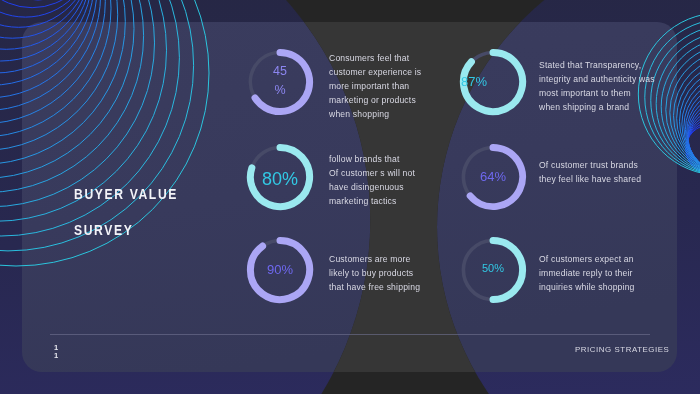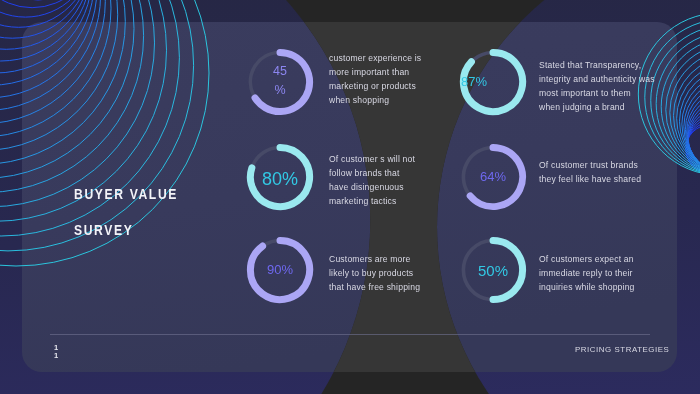--- a/index.html
+++ b/index.html
@@ -129,51 +129,52 @@
       <g>
         <path d="M 489.91 299.44 A 29.6 29.6 0 0 1 491.76 240.43" fill="none" stroke="#474a67" stroke-width="3.6" stroke-linecap="round"></path>
         <path d="M 493.00 240.40 A 29.6 29.6 0 0 1 493.00 299.60" fill="none" stroke="#9ae9ef" stroke-width="7" stroke-linecap="round"></path>
       </g>
     </svg>
 
   <div class="layer" id="labels">
       <div style="position: absolute; left: 250px; top: 64px; width: 60px; text-align: center; font-size: 12.5px; font-weight: 500; color: rgb(140, 134, 240);">45</div>
       <div style="position: absolute; left: 250px; top: 83px; width: 60px; text-align: center; font-size: 12.5px; font-weight: 500; color: rgb(140, 134, 240);">%</div>
       <div class="stat-text" style="left: 329px; top: 51px;">
+        <div>Consumers feel that</div>
         <div>customer experience is</div>
         <div>more important than</div>
         <div>marketing or products</div>
         <div>when shopping</div>
       </div>
       <div style="position: absolute; left: 248px; top: 169px; width: 64px; text-align: center; font-size: 18px; font-weight: 500; color: rgb(50, 200, 228);">80%</div>
       <div class="stat-text" style="left: 329px; top: 152px;">
+        <div>follow brands that</div>
         <div>Of customer s will not</div>
-        <div>follow brands that</div>
         <div>have disingenuous</div>
         <div>marketing tactics</div>
       </div>
       <div style="position: absolute; left: 248px; top: 262px; width: 64px; text-align: center; font-size: 13px; font-weight: 500; color: rgb(110, 104, 238);">90%</div>
       <div class="stat-text" style="left: 329px; top: 252px;">
         <div>Customers are more</div>
         <div>likely to buy products</div>
         <div>that have free shipping</div>
       </div>
       <div style="position: absolute; left: 461px; top: 74px; width: 84px; text-align: left; font-size: 13px; font-weight: 500; color: rgb(50, 200, 228);">87%</div>
       <div class="stat-text" style="left: 539px; top: 58px;">
         <div>Stated that Transparency,</div>
         <div>integrity and authenticity was</div>
         <div>most important to them</div>
-        <div>when judging a brand</div>
+        <div>when shipping a brand</div>
       </div>
       <div style="position: absolute; left: 461px; top: 169px; width: 64px; text-align: center; font-size: 13px; font-weight: 500; color: rgb(110, 104, 238);">64%</div>
       <div class="stat-text" style="left: 539px; top: 158px;">
         <div>Of customer trust brands</div>
         <div>they feel like have shared</div>
       </div>
-      <div style="position: absolute; left: 461px; top: 262px; width: 64px; text-align: center; font-size: 15px; font-weight: 500; color: rgb(50, 200, 228);">50%</div>
+      <div style="position: absolute; left: 461px; top: 262px; width: 64px; text-align: center; font-size: 11px; font-weight: 500; color: rgb(50, 200, 228);">50%</div>
       <div class="stat-text" style="left: 539px; top: 252px;">
         <div>Of customers expect an</div>
         <div>immediate reply to their</div>
         <div>inquiries while shopping</div>
       </div>
     </div>
 
   <div class="title" id="title1">BUYER VALUE</div>
   <div class="title" id="title2">SURVEY</div>
 

